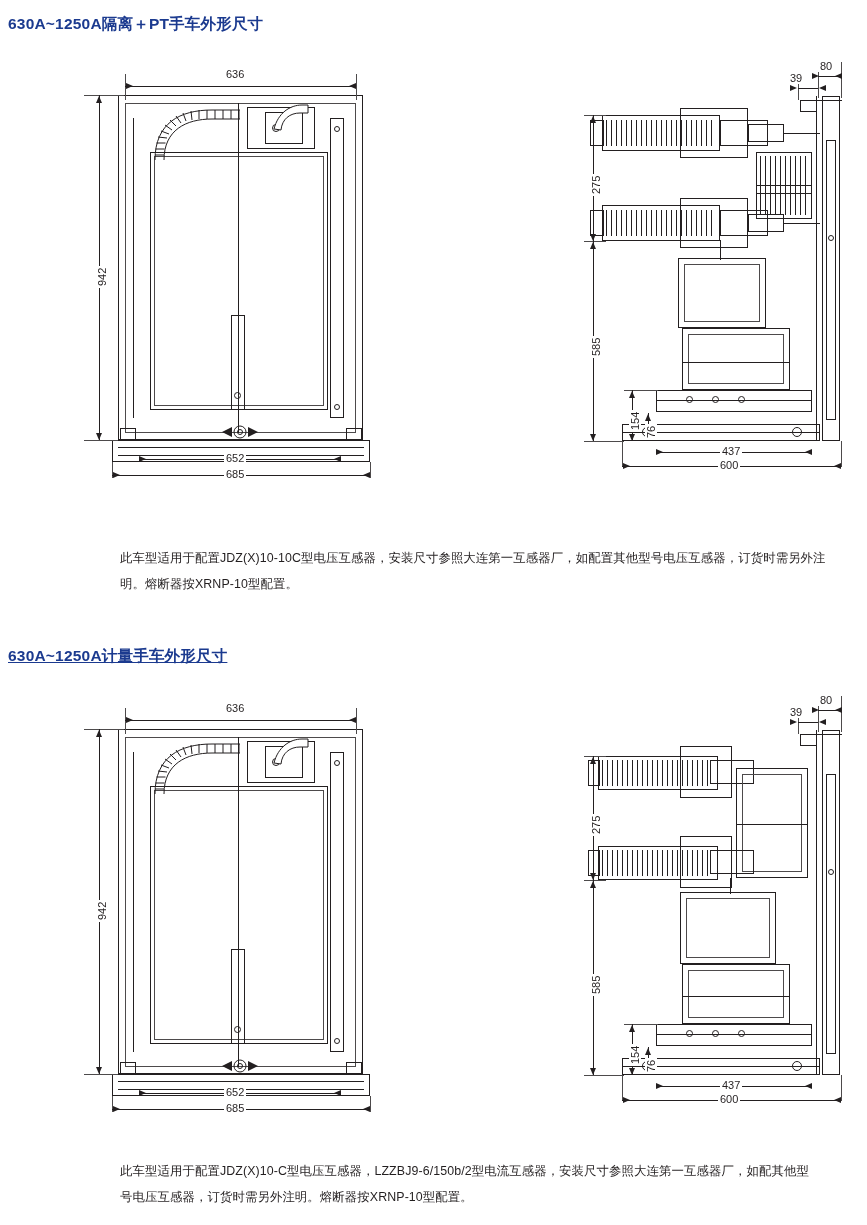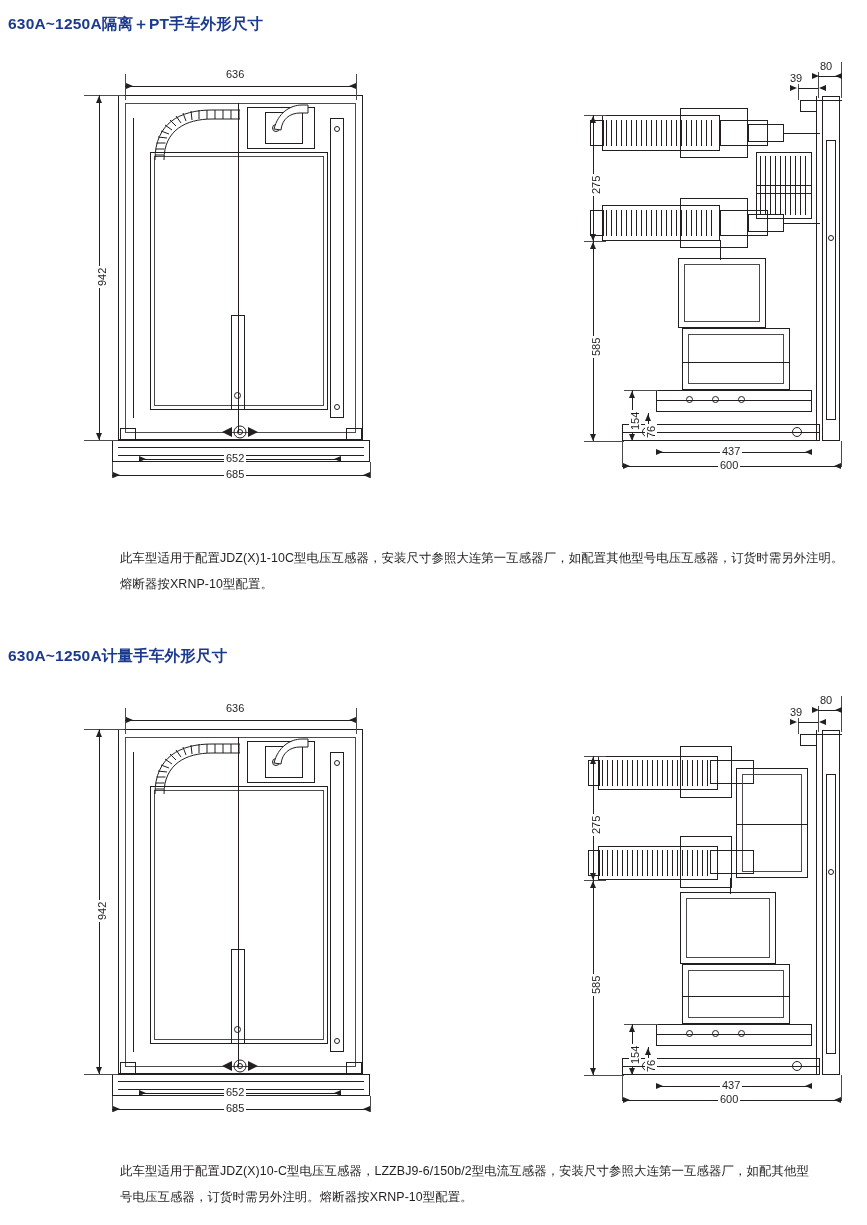--- a/index.html
+++ b/index.html
@@ -17,21 +17,21 @@
   }
   .section-title {
     position: absolute;
     font-size: 15.5px;
     font-weight: bold;
     color: #1b3a8f;
     letter-spacing: 0.2px;
     white-space: nowrap;
   }
   #title-1 { left: 8px; top: 14px; }
-  #title-2 { left: 8px; top: 646px; }
+  #title-2 { left: 8px; top: 646px; text-decoration: underline; }
 
   .note {
     position: absolute;
     font-size: 12.4px;
     line-height: 26px;
     color: #231f20;
     letter-spacing: 0.1px;
   }
   #note-1 { left: 120px; top: 545px; width: 730px; }
   #note-2 { left: 120px; top: 1158px; width: 700px; }
@@ -281,21 +281,21 @@
   <div class="dim-label" style="left:160px;top:445px;">437</div>
 
   <div class="ln v thin" style="left:62px;top:441px;height:26px;"></div>
   <div class="ln v thin" style="left:281px;top:441px;height:26px;"></div>
   <div class="ln h" style="left:62px;top:466px;width:219px;"></div>
   <div class="arrowR" style="left:63px;top:463px;"></div>
   <div class="arrowL" style="left:274px;top:463px;"></div>
   <div class="dim-label" style="left:158px;top:459px;">600</div>
 </div>
 
-<div class="note" id="note-1">此车型适用于配置JDZ(X)1-10C型电压互感器，安装尺寸参照大连第一互感器厂，如配置其他型号电压互感器，订货时需另外注明。熔断器按XRNP-10型配置。</div>
+<div class="note" id="note-1">此车型适用于配置JDZ(X)10-10C型电压互感器，安装尺寸参照大连第一互感器厂，如配置其他型号电压互感器，订货时需另外注明。熔断器按XRNP-10型配置。</div>
 
 <div class="section-title" id="title-2">630A~1250A计量手车外形尺寸</div>
 
 <div class="drw" id="s2-left" style="left:0;top:634px;width:430px;height:520px;">
 
   <div class="box" style="left:118px;top:95px;width:245px;height:345px;"></div>
   <div class="box2" style="left:125px;top:103px;width:231px;height:330px;"></div>
 
   <div class="box" style="left:150px;top:152px;width:178px;height:258px;"></div>
   <div class="box2" style="left:154px;top:156px;width:170px;height:250px;"></div>

